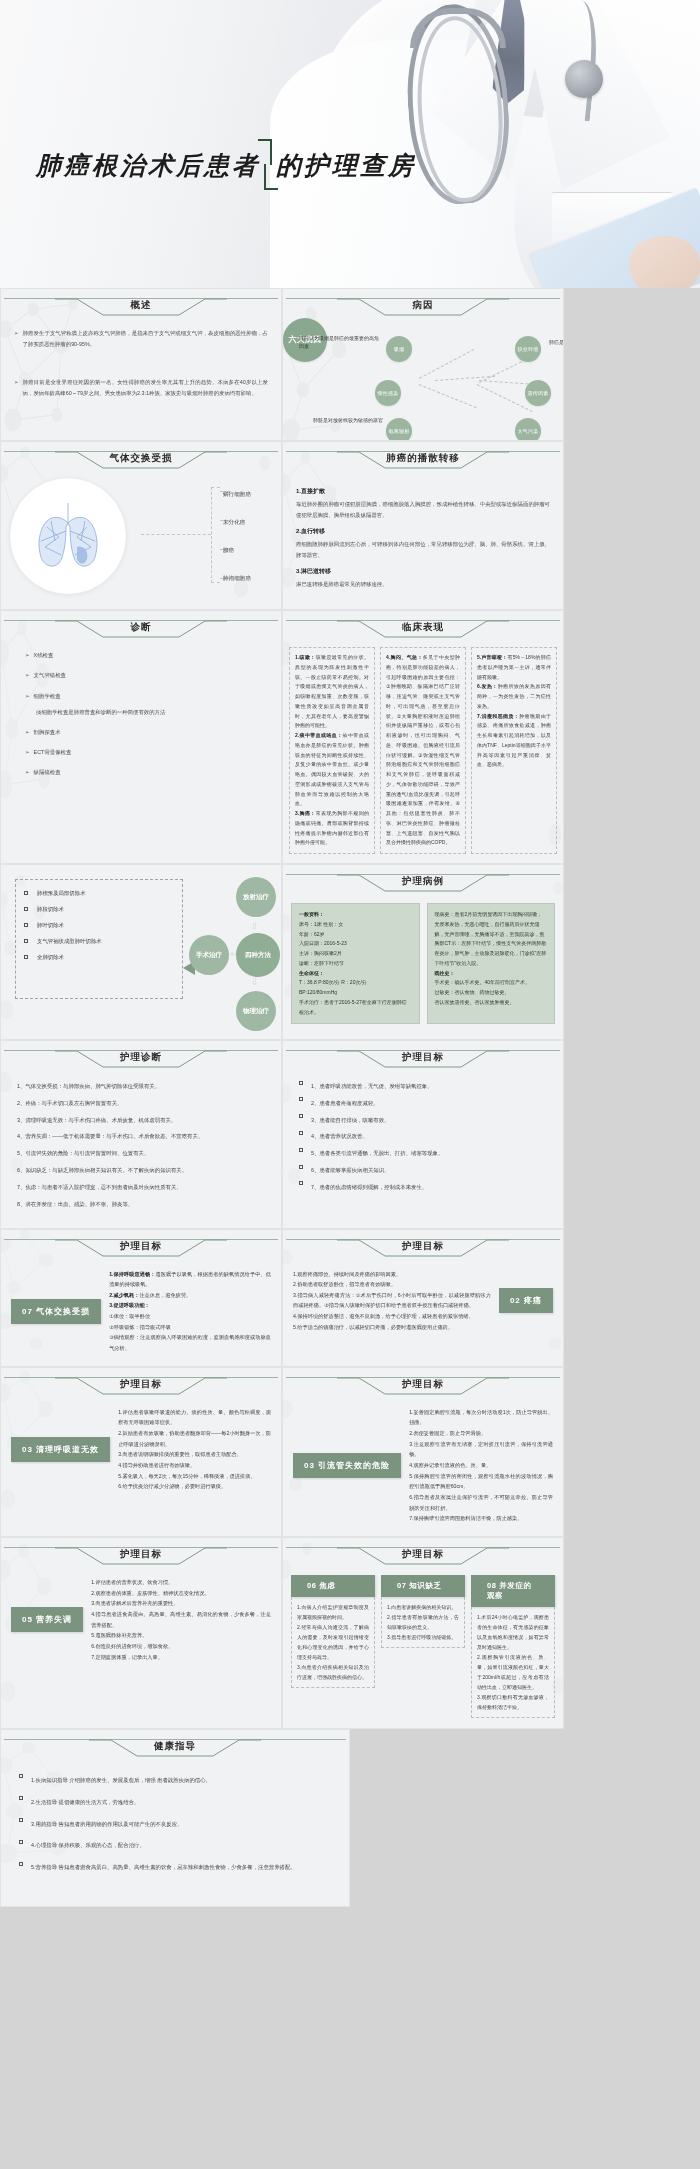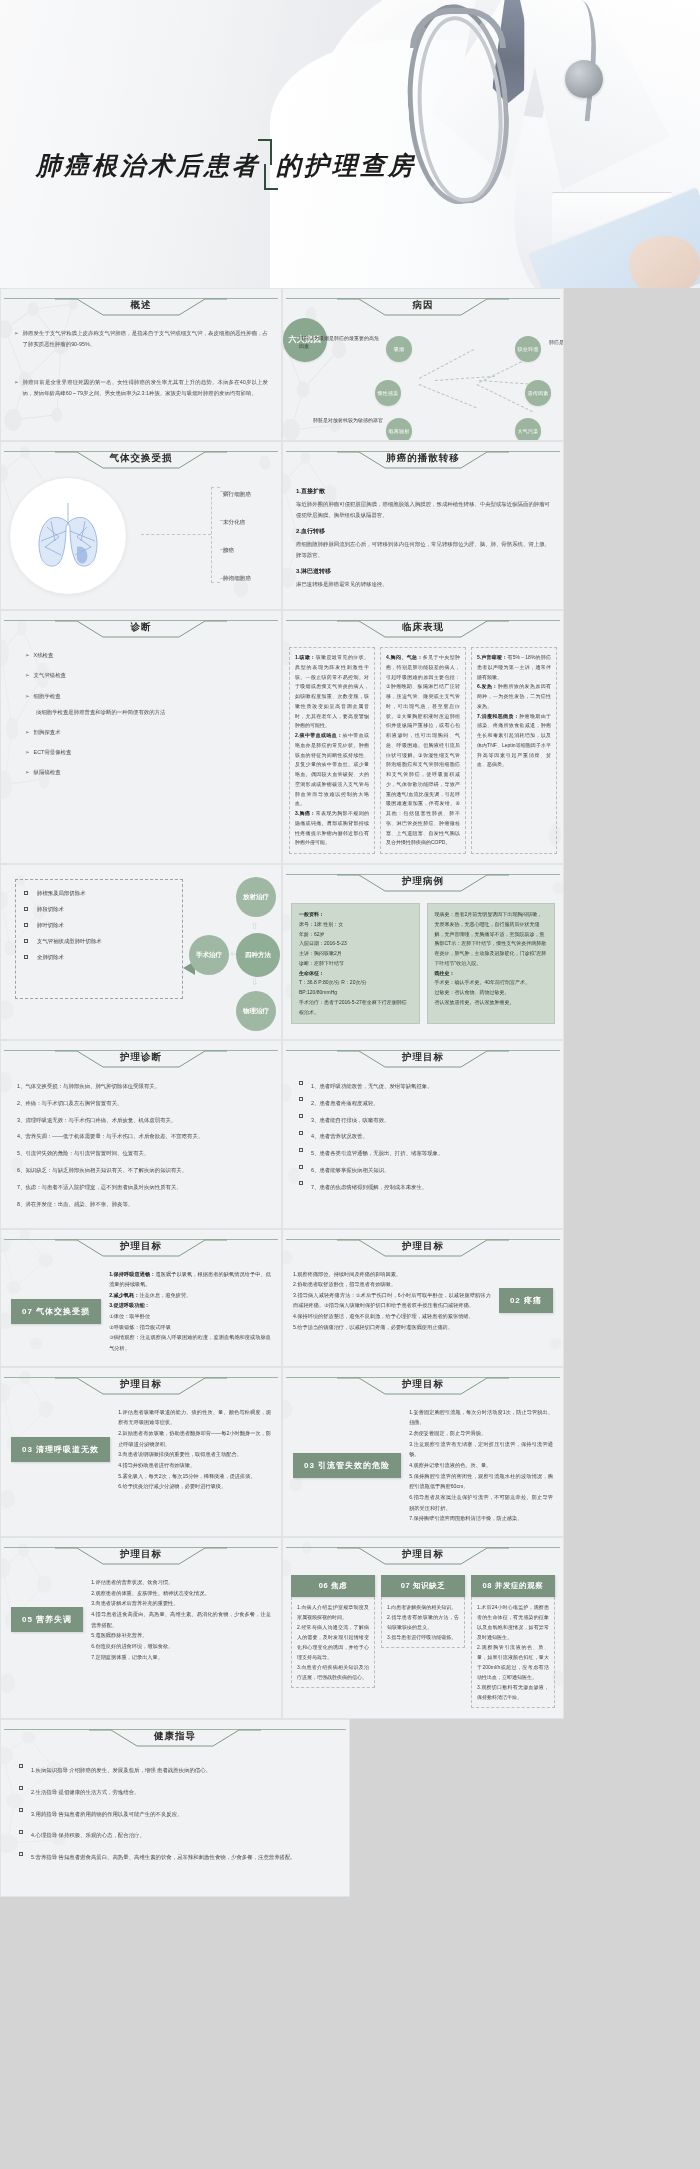--- a/index.html
+++ b/index.html
@@ -228,22 +228,22 @@
     box-shadow:1px 1px 2px rgba(0,0,0,.12);
   }
   .badge-slide .txt { flex:1 1 auto; min-width:0; }
   .badge-slide .txt .t { font-size:5.2px; line-height:2.05; color:#3d3d3d; text-align:justify; }
   .badge-slide .txt b { color:#1d1d1d; }
 
   
   .trio { display:flex; gap:6px; padding:8px 8px 10px 8px; position:relative; z-index:2; }
   .trio .col { flex:1 1 0; min-width:0; }
   .trio .hd {
-    background:#7a9480; color:#fff; text-align:center; font-weight:bold;
-    font-size:7.5px; padding:6px 2px; letter-spacing:.6px;
+    background:#7a9480; color:#fff; text-align:left; font-weight:bold;
+    font-size:7.5px; padding:6px 16px; letter-spacing:.6px;
     box-shadow:1px 1px 2px rgba(0,0,0,.12);
   }
   .trio .bd { border:1px dashed #b9bcc0; border-top:none; padding:5px 5px; }
   .trio .bd .t { font-size:5px; line-height:2.0; color:#3d3d3d; text-align:justify; }
   .lastrow { display:flex; width:700px; background:#d4d4d4; }
   .lastrow .slide { background:#f1f2f3; }
   .lastrow .empty { width:350px; background:#d4d4d4; }
 </style>
 </head>
 <body>

